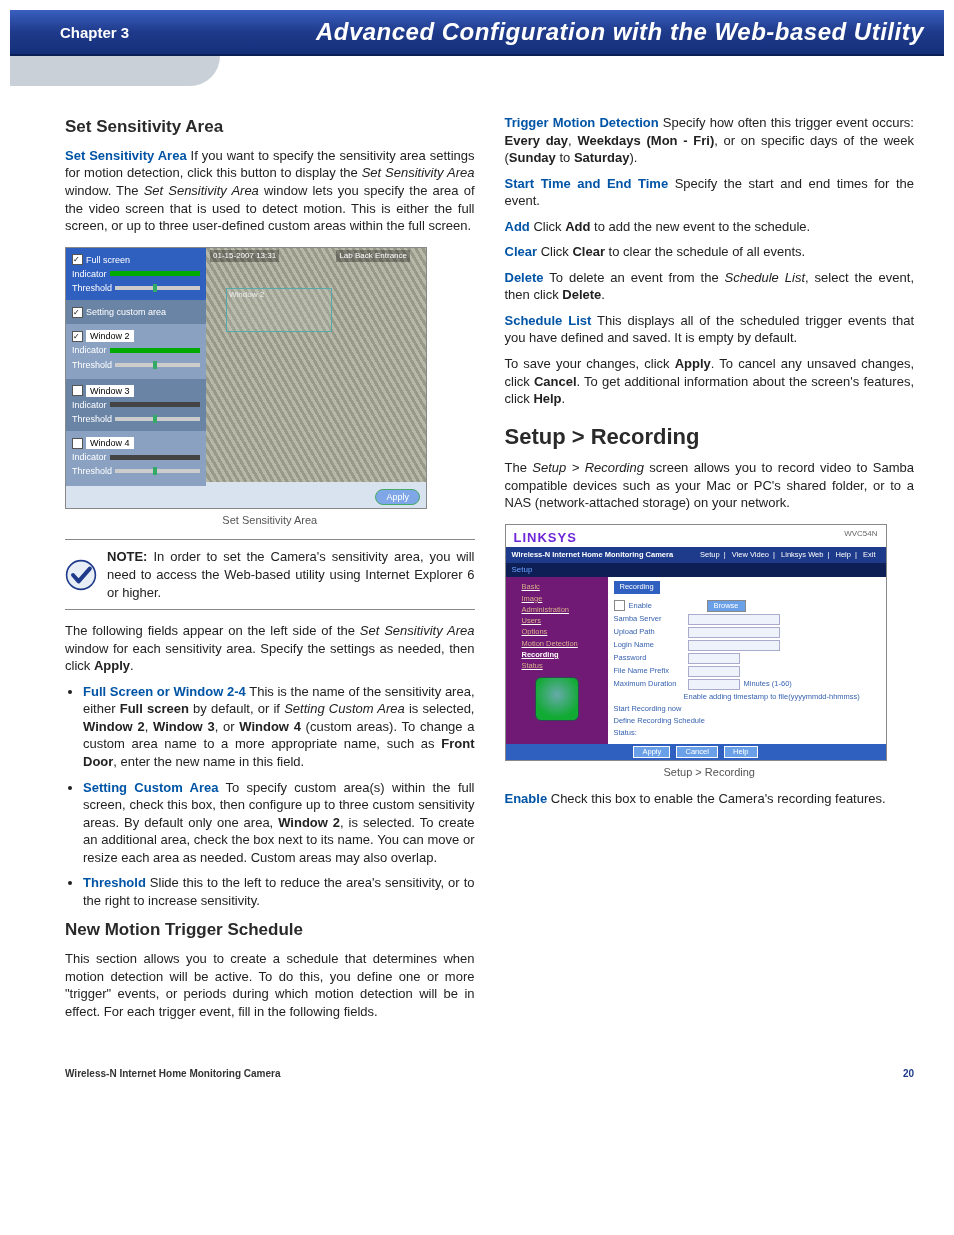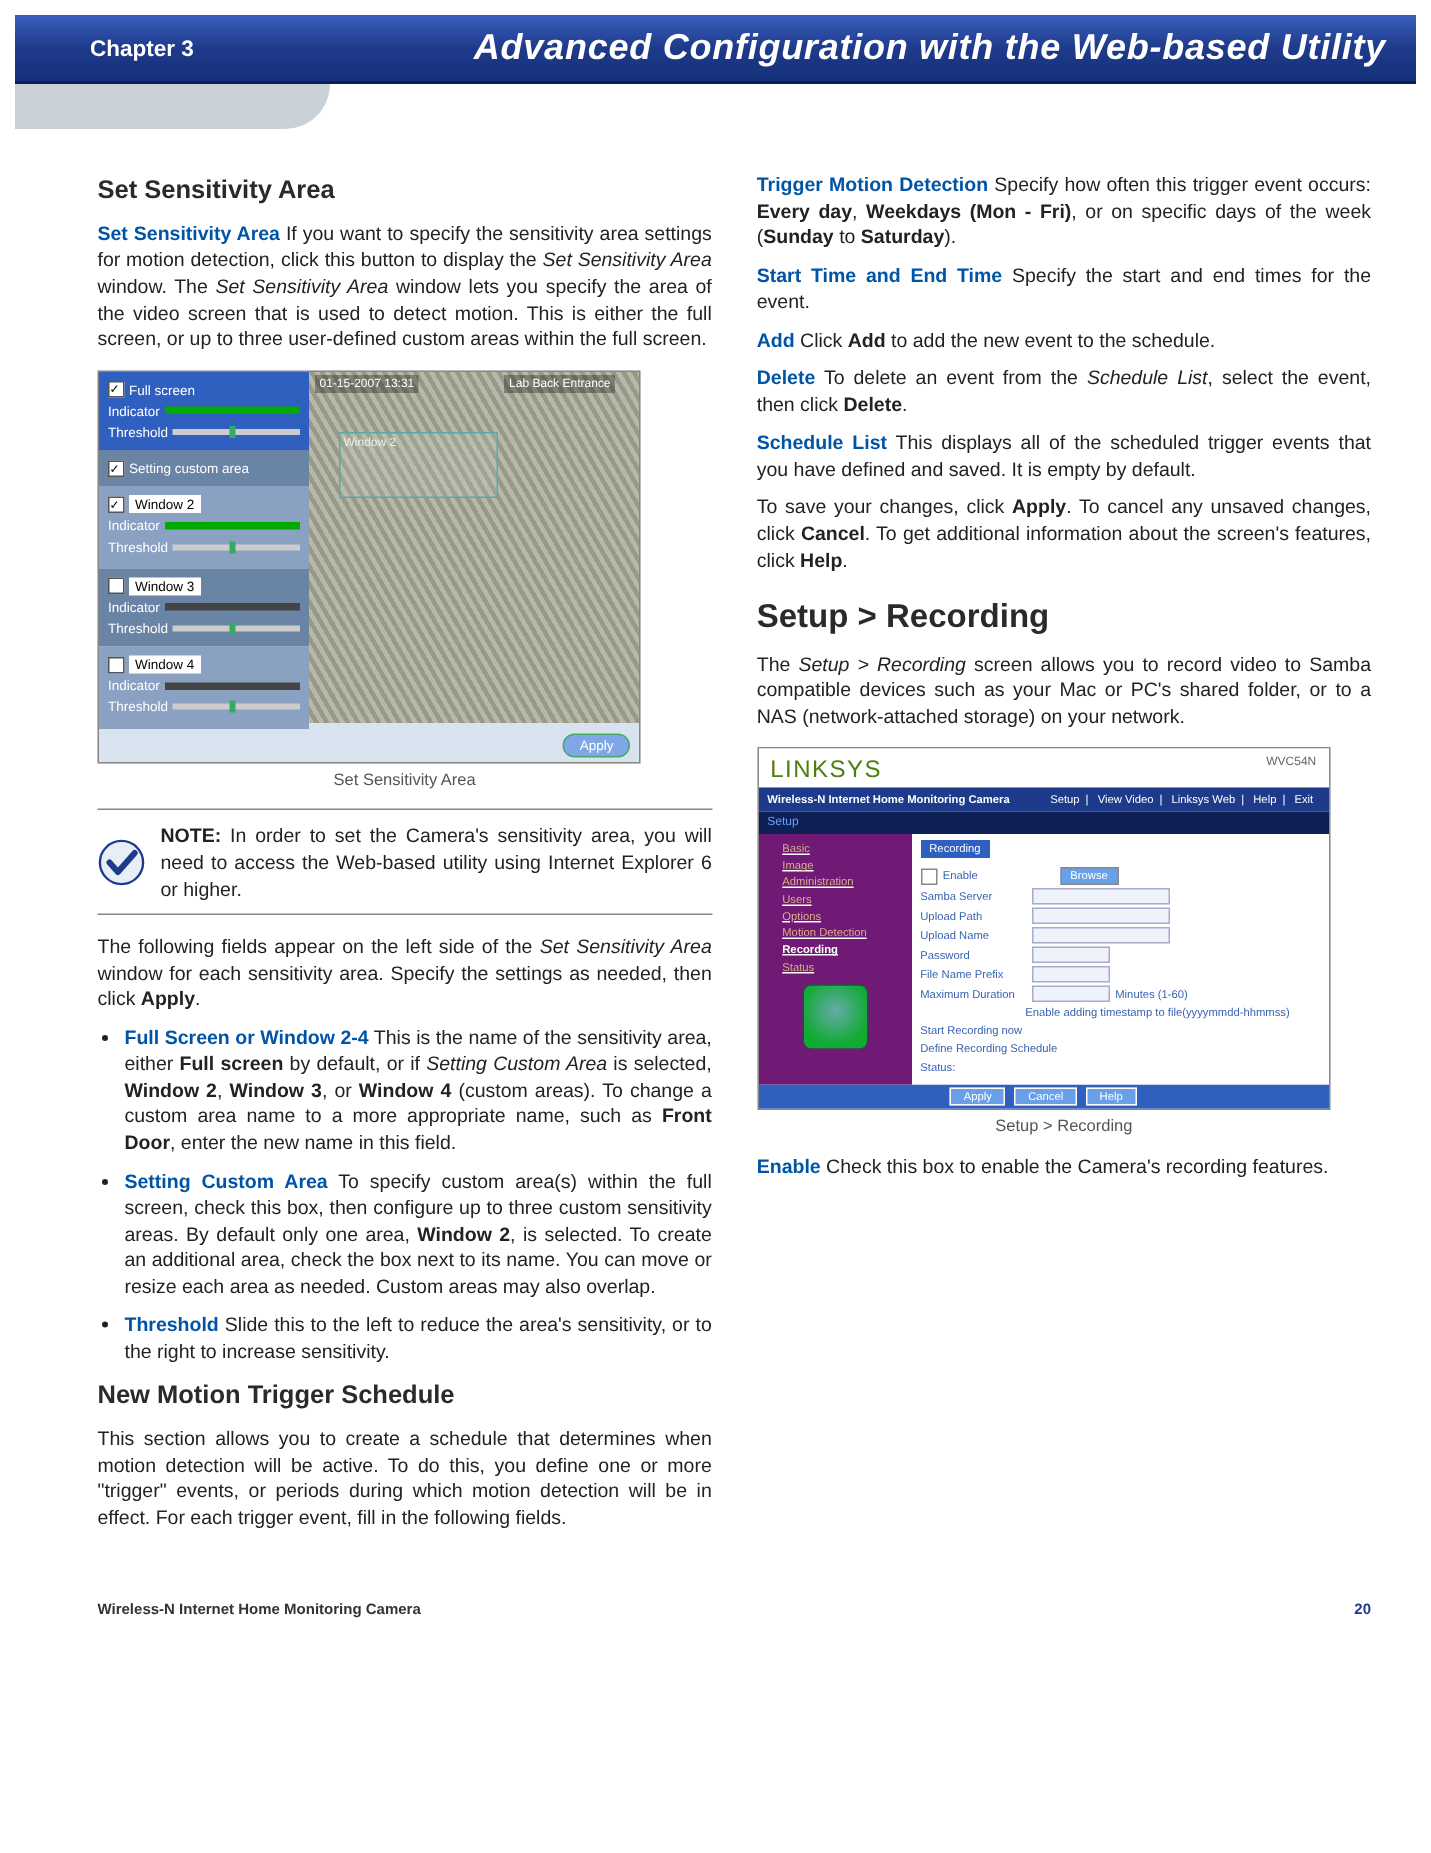--- a/index.html
+++ b/index.html
@@ -155,21 +155,21 @@
     width: 380px;
     border:1px solid #888;
     background:#dfe8f2;
     font-size:8px;
     color:#333;
   }
   .shot2 .top {
     background:#fff;padding:4px 8px 0 8px;
     display:flex;justify-content:space-between;align-items:flex-start;
   }
-  .shot2 .brand { color:#4d7c0f;font-weight:normal;font-size:16px;letter-spacing:1px;}
+  .shot2 .brand { color:#6d28d9;font-weight:bold;font-size:13px;letter-spacing:1px;}
   .shot2 .model { color:#666;font-size:8px;}
   .shot2 .tabstrip {
     background:#1e3a8a;color:#fff;
     display:flex;align-items:center;justify-content:space-between;
     padding:3px 6px;font-size:7.5px;
   }
   .shot2 .tabstrip .desc{font-weight:bold;}
   .shot2 .tabstrip .links span{margin:0 4px;}
   .shot2 .subtab{background:#0e1f55;color:#68a0ff;padding:2px 6px;font-size:8px;}
   .shot2 .body{display:flex;}
@@ -334,20 +334,23 @@
     </div>
 
     <div class="para">
       <span class="blue-bold">Start Time and End Time</span><span>  Specify the start and end times for the event.</span>
     </div>
 
     <div class="para">
       <span class="blue-bold">Add</span><span>  Click </span><strong>Add</strong><span> to add the new event to the schedule.</span>
     </div>
 
+    <div class="para">
+      <span class="blue-bold">Clear</span><span>  Click </span><strong>Clear</strong><span> to clear the schedule of all events.</span>
+    </div>
 
     <div class="para">
       <span class="blue-bold">Delete</span><span>  To delete an event from the </span><span class="italic">Schedule List</span><span>, select the event, then click </span><strong>Delete</strong><span>.</span>
     </div>
 
     <div class="para">
       <span class="blue-bold">Schedule List</span><span>  This displays all of the scheduled trigger events that you have defined and saved. It is empty by default.</span>
     </div>
 
     <div class="para">
@@ -398,21 +401,21 @@
               </div>
             <div class="fld">
                 <span class="lbl">Samba Server</span>
                 <span class="inp"></span>
               </div>
             <div class="fld">
                 <span class="lbl">Upload Path</span>
                 <span class="inp"></span>
               </div>
             <div class="fld">
-                <span class="lbl">Upload Name</span>
+                <span class="lbl">Login Name</span>
                 <span class="inp"></span>
               </div>
             <div class="fld">
                 <span class="lbl">Password</span>
                 <span class="inp sm"></span>
               </div>
             <div class="fld">
                 <span class="lbl">File Name Prefix</span>
                 <span class="inp sm"></span>
               </div>

